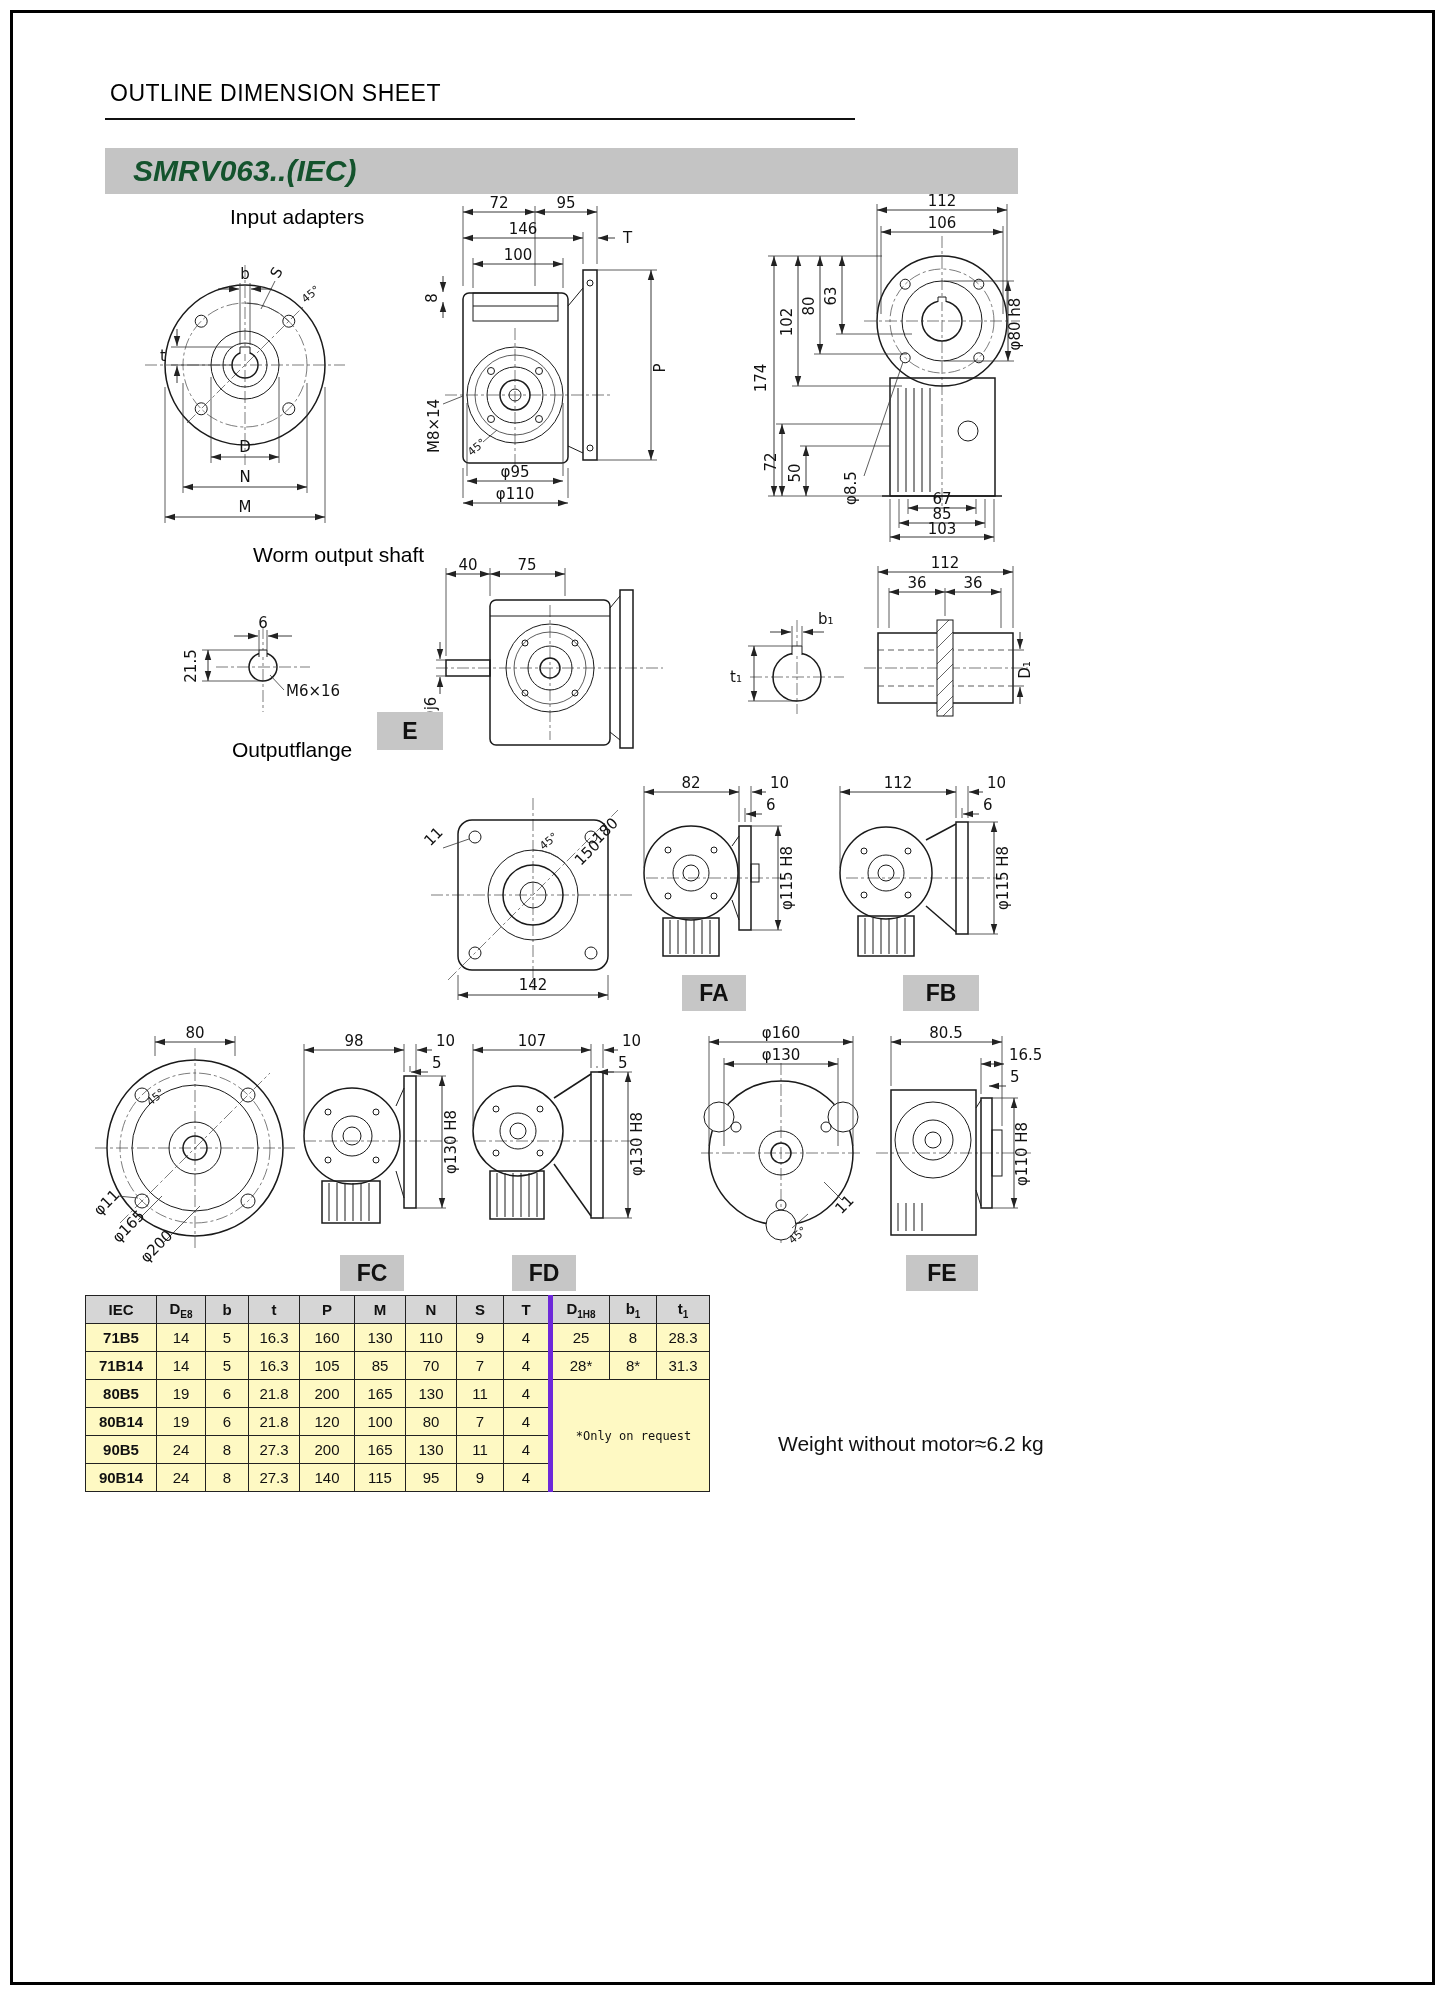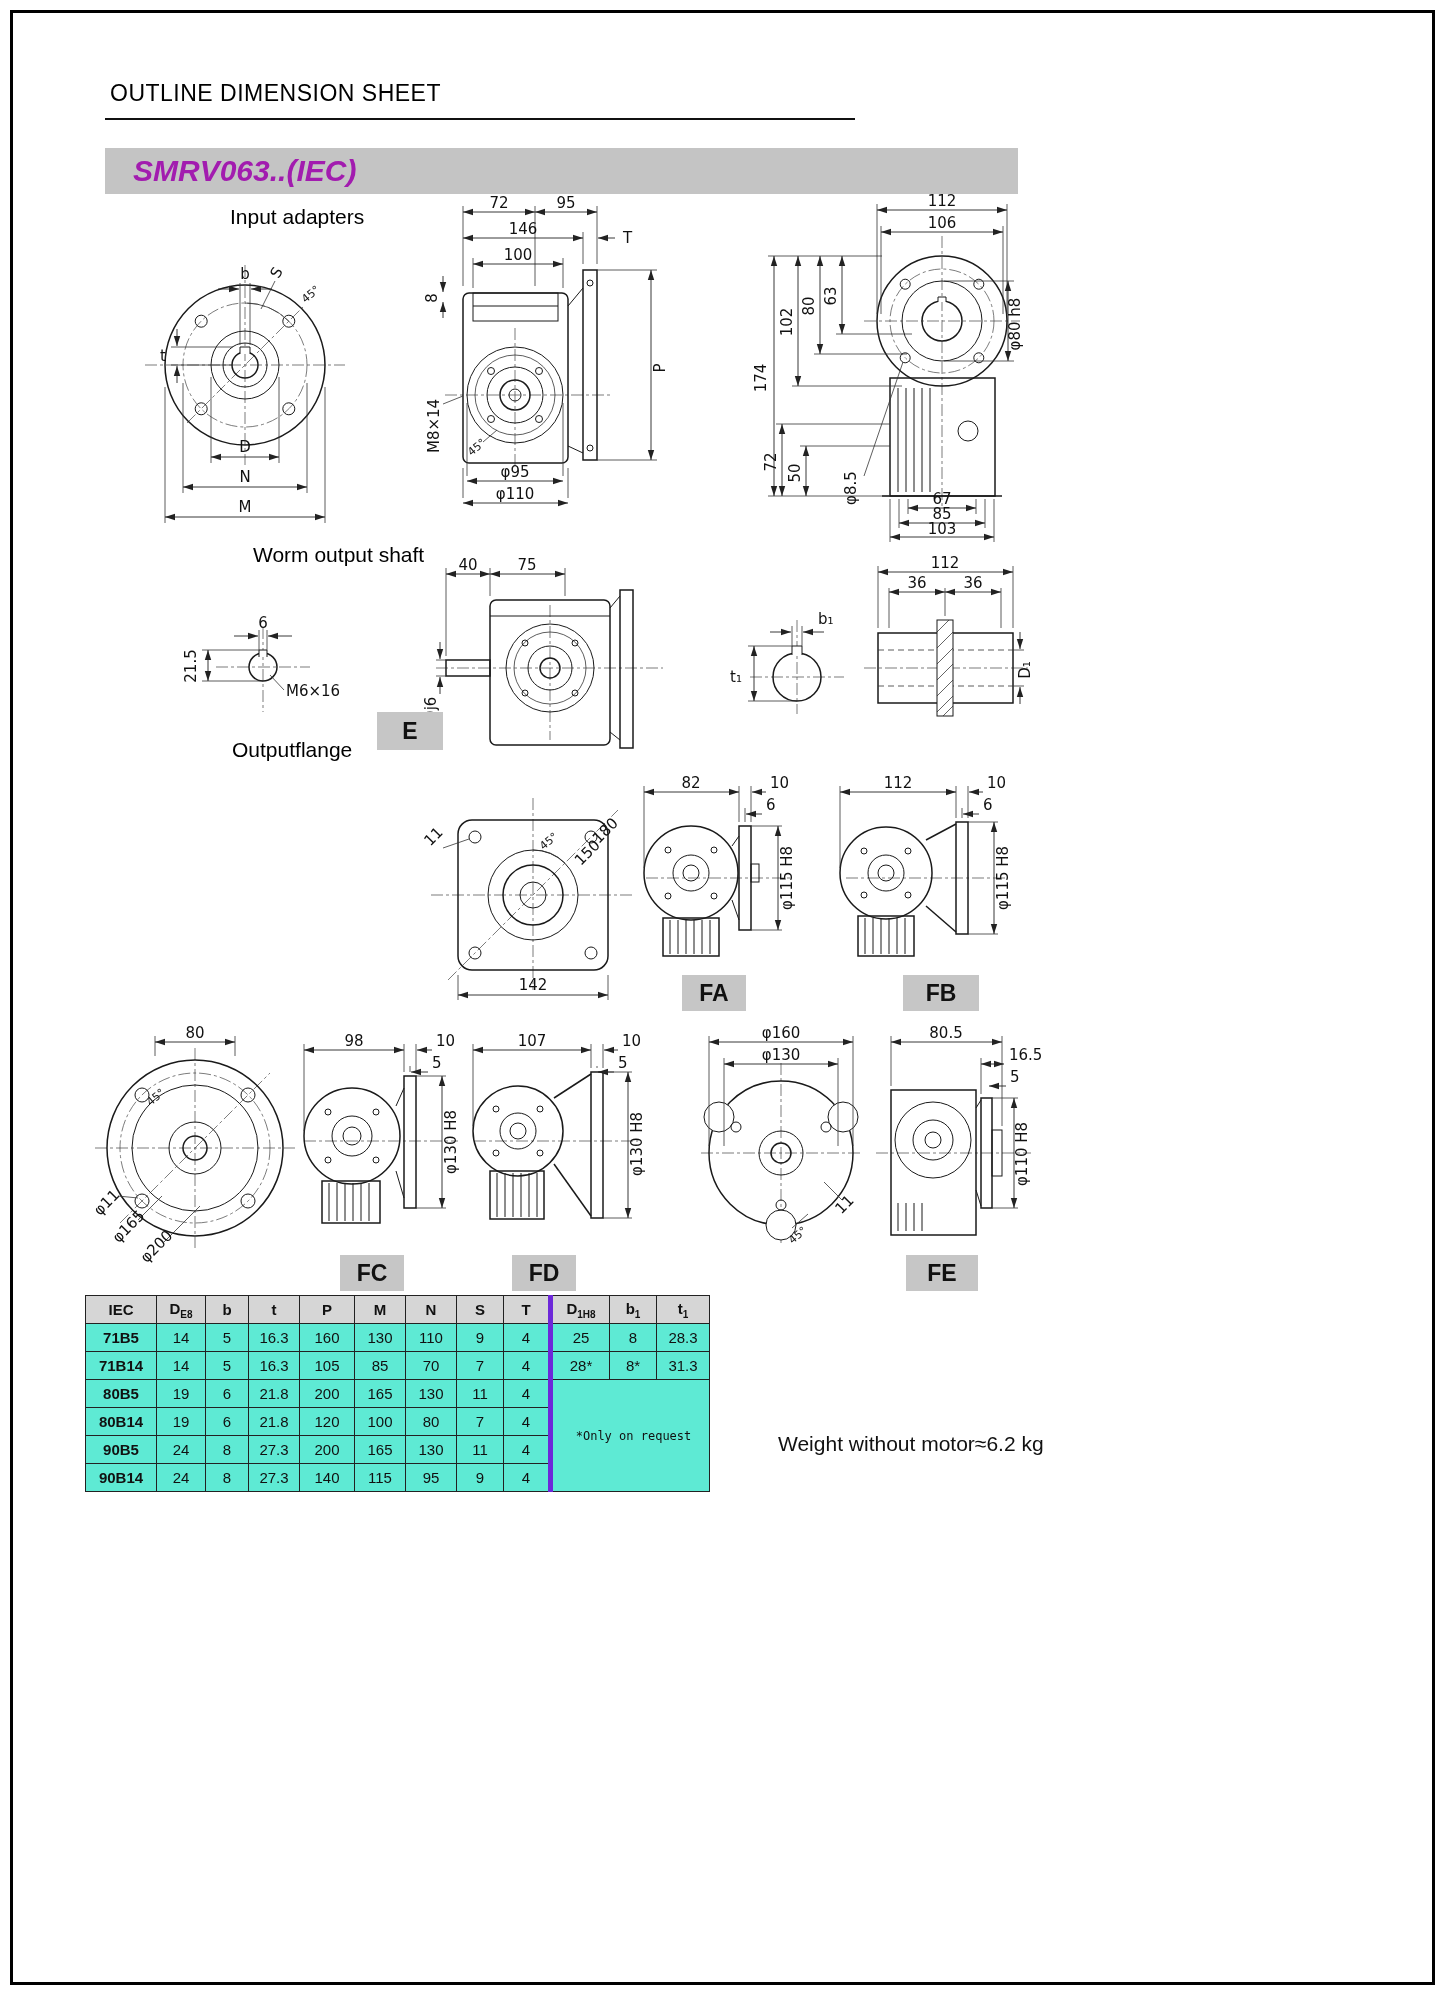--- a/index.html
+++ b/index.html
@@ -2,37 +2,37 @@
 <html><head>
 <meta charset="utf-8">
 <style>
   html,body{margin:0;padding:0;background:#fff;}
   .page{position:relative;width:1445px;height:1995px;background:#fff;font-family:"Liberation Sans",sans-serif;color:#111;overflow:hidden;}
   .frame{position:absolute;inset:10px;border:3px solid #000;pointer-events:none;}
   .abs{position:absolute;}
   .page-title{font-size:23px;letter-spacing:.5px;color:#000000;}
   .title-rule{background:#111;height:2px;}
   .model-bar{background:#c4c4c4;display:flex;align-items:center;padding-left:28px;
-             font-style:italic;font-weight:bold;font-size:30px;color:#a21caf;}
+             font-style:italic;font-weight:bold;font-size:30px;color:#14532d;}
   .section-label{font-size:21px;color:#000000;}
   .vbox{background:#c6c6c6;display:flex;align-items:center;justify-content:center;
         font-weight:bold;font-size:23px;color:#111;}
   .weight-note{font-size:21px;color:#111;}
   .fig{position:absolute;overflow:visible;}
   svg text{font-family:"DejaVu Sans",sans-serif;font-size:15px;fill:#111;}
   svg text.small{font-size:11px;}
   .ol{fill:none;stroke:#1a1a1a;stroke-width:1.5;}
   .ol2{fill:none;stroke:#1a1a1a;stroke-width:1;}
   .thin{fill:none;stroke:#333;stroke-width:.8;}
   .hid{fill:none;stroke:#333;stroke-width:.8;stroke-dasharray:6 4;}
   .cl{fill:none;stroke:#444;stroke-width:.7;stroke-dasharray:12 3 3 3;}
   .dim{fill:none;stroke:#222;stroke-width:.9;}
   .hatch{stroke:#222;stroke-width:.7;}
   .whitefill{fill:#fff;}
-  .dim-table{position:absolute;left:85px;top:1295px;border-collapse:collapse;font-size:15px;background:#5eead4;}
+  .dim-table{position:absolute;left:85px;top:1295px;border-collapse:collapse;font-size:15px;background:#fef9c3;}
   .dim-table th,.dim-table td{border:1.5px solid #222;text-align:center;padding:2px 3px;height:23px;}
   .dim-table thead th{background:#d6d6d6;font-weight:bold;}
   .dim-table th sub,.dim-table td sub{font-size:10px;}
   .dim-table .rowhead{font-weight:bold;}
   .dim-table .sep{border-left:5px solid #6d28d9;}
   .dim-table .note-cell{font-family:"DejaVu Sans Mono",monospace;font-size:12px;text-align:center;padding-left:8px;}
 </style>
 </head>
 <body>
 

